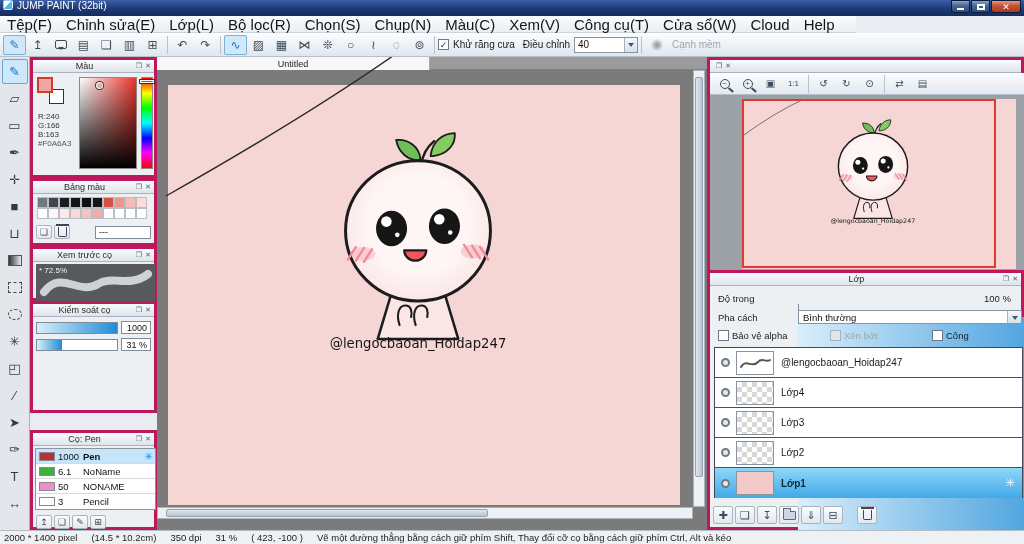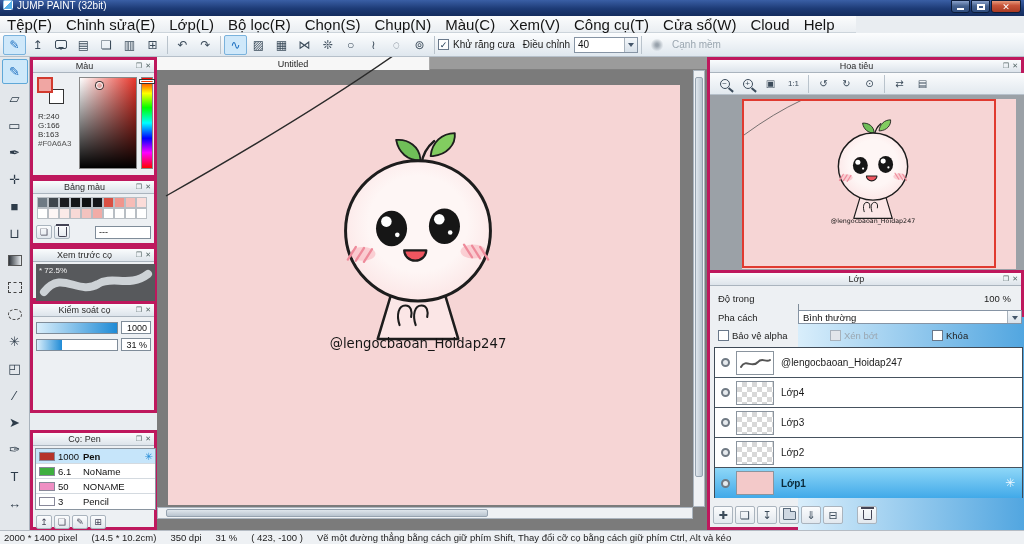--- a/index.html
+++ b/index.html
@@ -406,21 +406,20 @@
       </div>
     <div class="hscroll">
         <span class="hthumb"></span>
       </div>
   </div>
 
   <div class="rightcol">
 
     <div class="panel" style="left:0;top:0;width:317px;height:213px">
       <div class="phdr">
-        <span class="phdr-t">Hoa tiêu</span>
         <span class="pi">❐</span>
         <span class="pi">✕</span>
       </div>
       <div class="navtb">
         <span class="ntb">
             <span class="mag">
               <i>−</i>
             </span>
           </span>
         <span class="ntb">
@@ -467,21 +466,21 @@
       <span class="checkitem" style="left:8px;top:57px">
         <span class="cb"></span>
         <span>Bảo vệ alpha</span>
       </span>
       <span class="checkitem dis" style="left:120px;top:57px">
         <span class="cb dis"></span>
         <span>Xén bớt</span>
       </span>
       <span class="checkitem" style="left:222px;top:57px">
         <span class="cb"></span>
-        <span>Khóa</span>
+        <span>Công</span>
       </span>
 
       <div class="llist">
         <div class="lrow">
           <span class="vis"></span>
           <span class="lthumb">
             <svg width="36" height="22">
                 <path d="M4,15 C9,6 15,17 21,10 C25,5 29,11 33,8" fill="none" stroke="#555" stroke-width="2" stroke-linecap="round"></path>
               </svg>
           </span>

